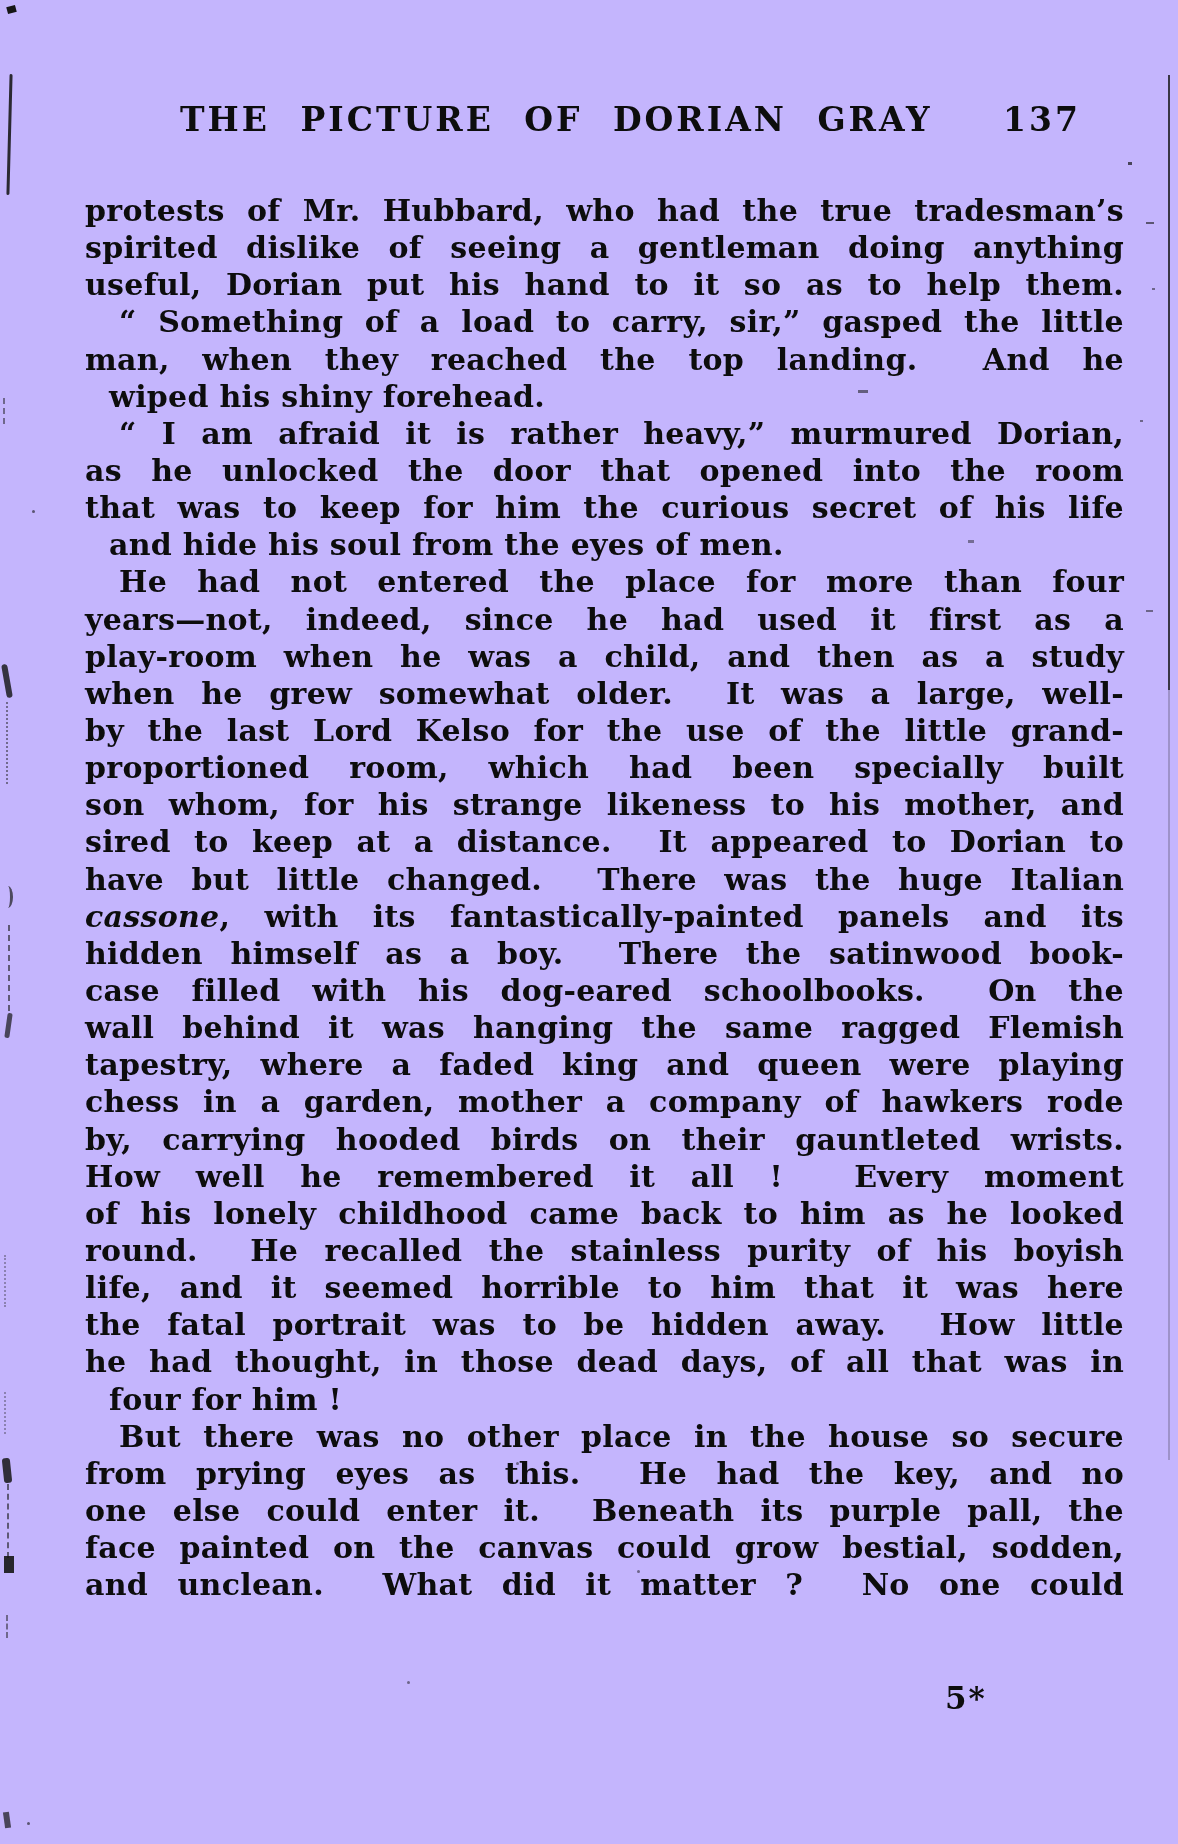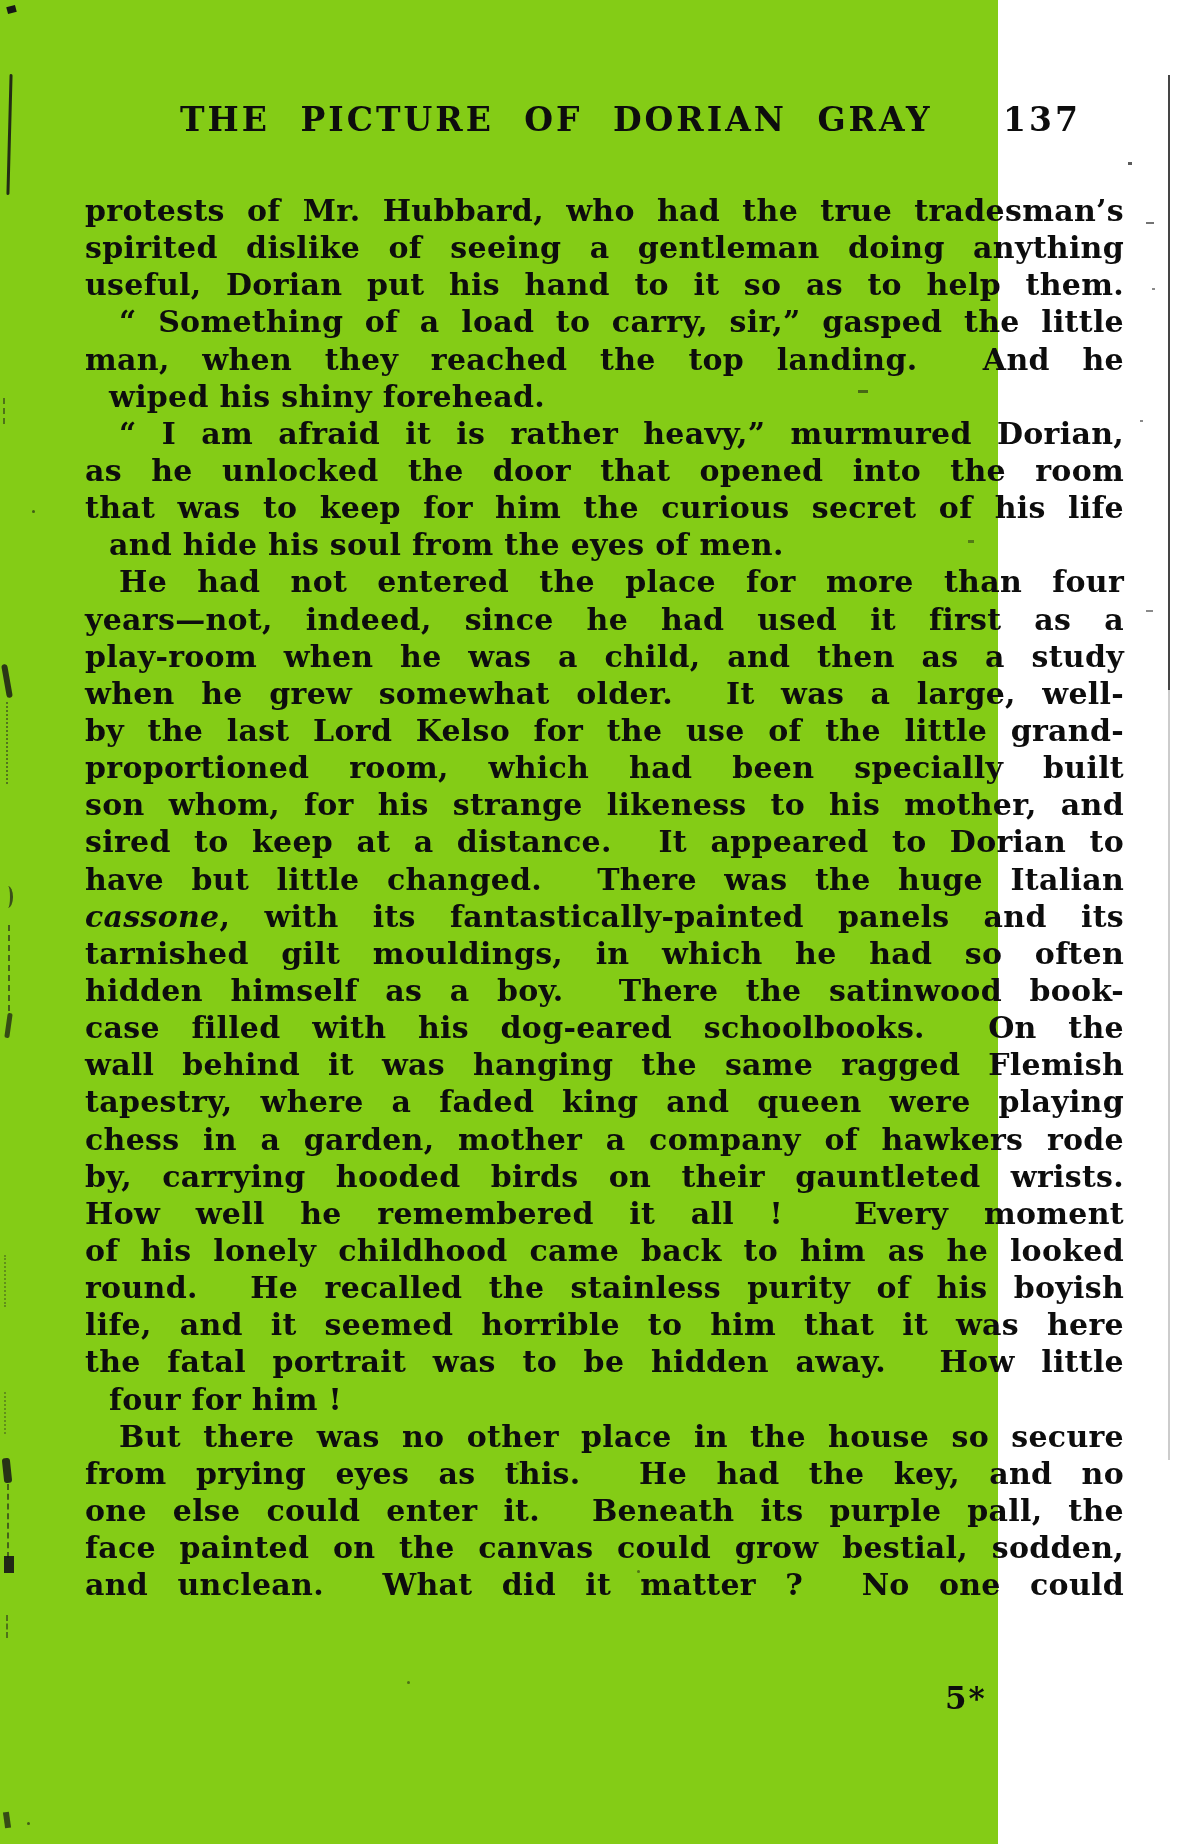--- a/index.html
+++ b/index.html
@@ -6,23 +6,23 @@
     margin: 0;
     padding: 0;
     width: 1178px;
     height: 1844px;
     background: #ffffff;
     overflow: hidden;
   }
   .page {
     position: absolute;
     inset: 0;
-    width: 998px;
+    width: 1178px;
     height: 1844px;
-    background: #84cc16;
+    background: #c4b5fd;
     color: #0d0d0d;
     font-family: "DejaVu Serif", "Liberation Serif", serif;
   }
   .running-header {
     position: absolute;
     left: 180px;
     top: 100px;
     width: 901px;
     display: flex;
     justify-content: space-between;
@@ -111,32 +111,32 @@
       <div class="line indent">He had not entered the place for more than four</div>
       <div class="line">years—not, indeed, since he had used it first as a</div>
       <div class="line">play-room when he was a child, and then as a study</div>
       <div class="line">when he grew somewhat older.&nbsp; It was a large, well-</div>
       <div class="line">by the last Lord Kelso for the use of the little grand-</div>
       <div class="line">proportioned room, which had been specially built</div>
       <div class="line">son whom, for his strange likeness to his mother, and</div>
       <div class="line">sired to keep at a distance.&nbsp; It appeared to Dorian to</div>
       <div class="line">have but little changed.&nbsp; There was the huge Italian</div>
       <div class="line"><i>cassone</i>, with its fantastically-painted panels and its</div>
-      <div class="line">tarnished gilt mouldings, in which he had so often</div>
       <div class="line">hidden himself as a boy.&nbsp; There the satinwood book-</div>
       <div class="line">case filled with his dog-eared schoolbooks.&nbsp; On the</div>
       <div class="line">wall behind it was hanging the same ragged Flemish</div>
       <div class="line">tapestry, where a faded king and queen were playing</div>
       <div class="line">chess in a garden, mother a company of hawkers rode</div>
       <div class="line">by, carrying hooded birds on their gauntleted wrists.</div>
       <div class="line">How well he remembered it all !&nbsp; Every moment</div>
       <div class="line">of his lonely childhood came back to him as he looked</div>
       <div class="line">round.&nbsp; He recalled the stainless purity of his boyish</div>
       <div class="line">life, and it seemed horrible to him that it was here</div>
       <div class="line">the fatal portrait was to be hidden away.&nbsp; How little</div>
+      <div class="line">he had thought, in those dead days, of all that was in</div>
       <div class="line last">four for him !</div>
       <div class="line indent">But there was no other place in the house so secure</div>
       <div class="line">from prying eyes as this.&nbsp; He had the key, and no</div>
       <div class="line">one else could enter it.&nbsp; Beneath its purple pall, the</div>
       <div class="line">face painted on the canvas could grow bestial, sodden,</div>
       <div class="line">and unclean.&nbsp; What did it matter ?&nbsp; No one could</div>
     </div>
 
   <div class="signature-mark">5*</div>
 

